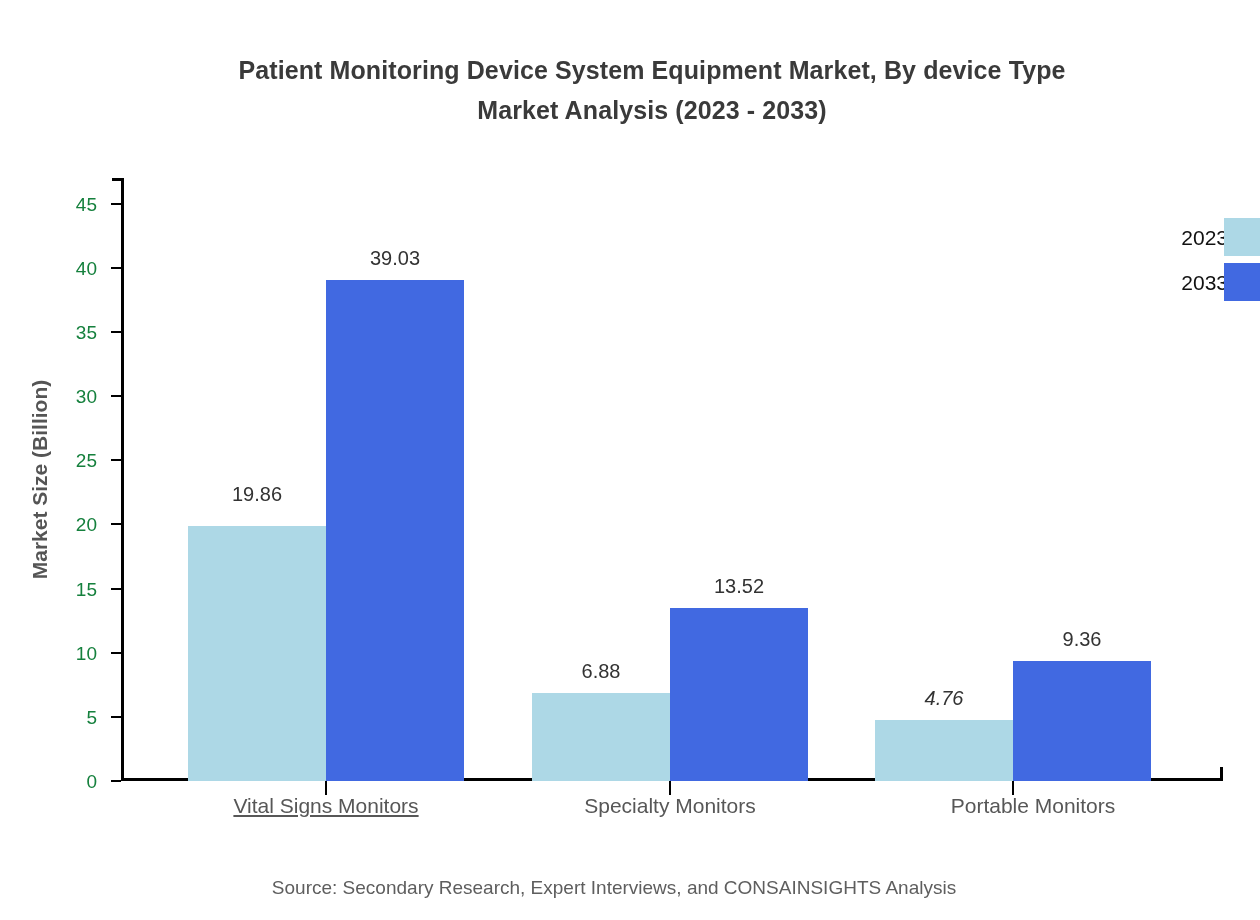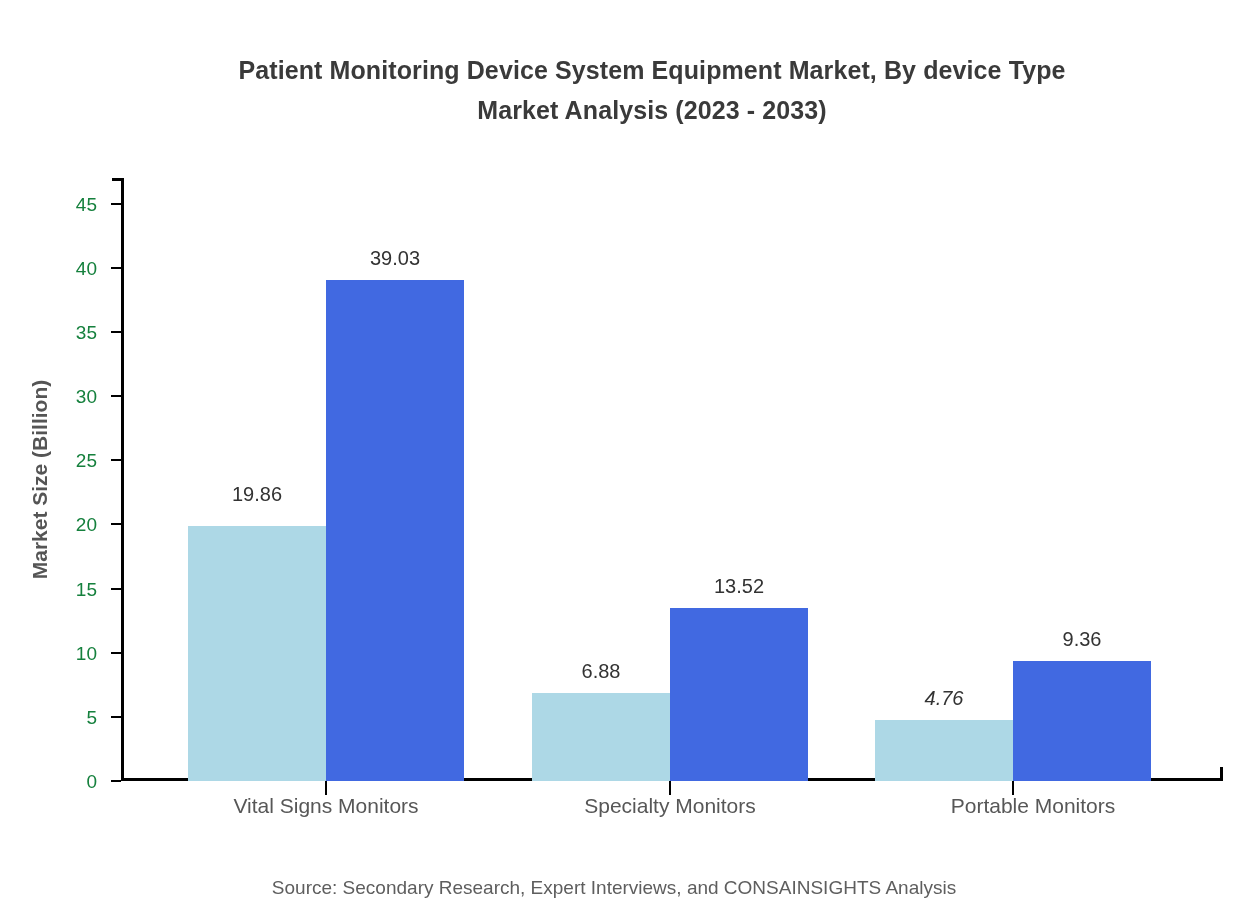--- a/index.html
+++ b/index.html
@@ -266,24 +266,34 @@
         <div class="bar-label" style="left: 480px; top: 502.731px;">6.88</div>
         <div class="bar" style="left: 549px; width: 138px; height: 173.459px; background: rgb(65, 105, 225);"></div>
         <div class="bar-label" style="left: 618px; top: 417.541px;">13.52</div>
         <div class="bar" style="left: 754px; width: 138px; height: 61.0698px; background: rgb(173, 216, 230);"></div>
         <div class="bar-label" style="left: 823px; top: 529.93px; font-style: italic;">4.76</div>
         <div class="bar" style="left: 892px; width: 138px; height: 120.087px; background: rgb(65, 105, 225);"></div>
         <div class="bar-label" style="left: 961px; top: 470.913px;">9.36</div>
       </div>
     <div id="x-ticks">
         <div class="x-tick" style="left: 204px;"></div>
-        <div class="x-tick-label" style="left: 205px;">Vital Signs Monitors</div>
+        <div class="x-tick-label" style="left: 205px; text-decoration: underline;">Vital Signs Monitors</div>
         <div class="x-tick" style="left: 548px;"></div>
         <div class="x-tick-label" style="left: 549px;">Specialty Monitors</div>
         <div class="x-tick" style="left: 891px;"></div>
         <div class="x-tick-label" style="left: 892px; margin-left: 20px;">Portable Monitors</div>
       </div>
   </div>
 
+  <div id="legend">
+      <div class="legend-row">
+        <span class="legend-label">2023</span>
+        <span class="legend-swatch" style="background: rgb(173, 216, 230);"></span>
+      </div>
+      <div class="legend-row">
+        <span class="legend-label">2033</span>
+        <span class="legend-swatch" style="background: rgb(65, 105, 225);"></span>
+      </div>
+    </div>
 
   <div id="source-note">Source: Secondary Research, Expert Interviews, and CONSAINSIGHTS Analysis</div>
 
 </div>
 
 </body></html>

